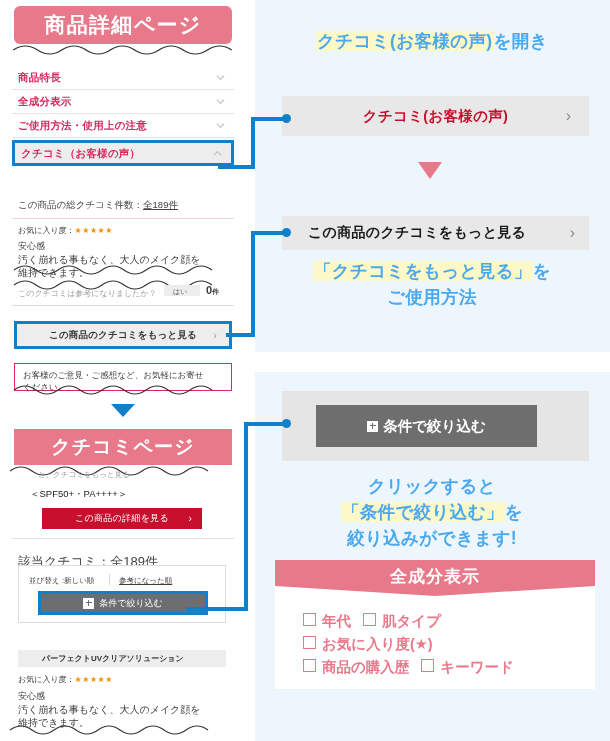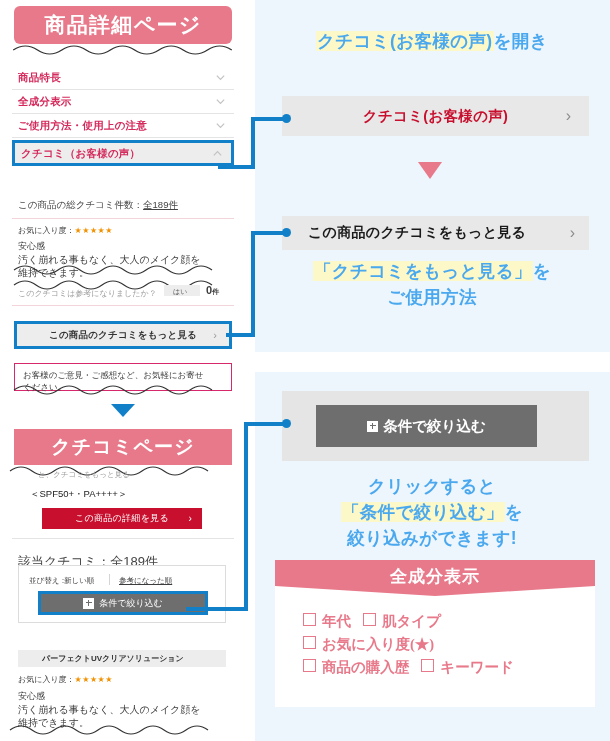--- a/index.html
+++ b/index.html
@@ -98,21 +98,21 @@
   .rgbtn .c{position:absolute;color:#8d8d8d;font-weight:normal;}
 
   
   .conn{position:absolute;background:#1180c8;}
   .dot{position:absolute;width:9px;height:9px;border-radius:50%;background:#1180c8;}
 
   .filterbox{position:absolute;left:275px;top:560px;width:320px;background:#fff;}
   .fb-hdr{position:relative;height:36px;background:#e8798a;color:#fff;
     font-weight:bold;font-size:17px;text-align:center;line-height:34px;letter-spacing:.06em;
     clip-path:polygon(0 0,100% 0,100% 72%,50% 100%,0 72%);}
-  .fb-body{padding:14px 0 28px 28px;font-family:Liberation Serif, serif;}
+  .fb-body{padding:14px 0 10px 28px;}
   .fb-row{color:#e8798a;font-weight:bold;font-size:14.5px;line-height:23px;white-space:nowrap;}
   .cbx{display:inline-block;width:11px;height:11px;border:1.4px solid #e8798a;
     margin-right:6px;vertical-align:0px;}
   .gapw{display:inline-block;width:12px;}
 </style>
 </head>
 <body>
 
 <div class="stage">
 

